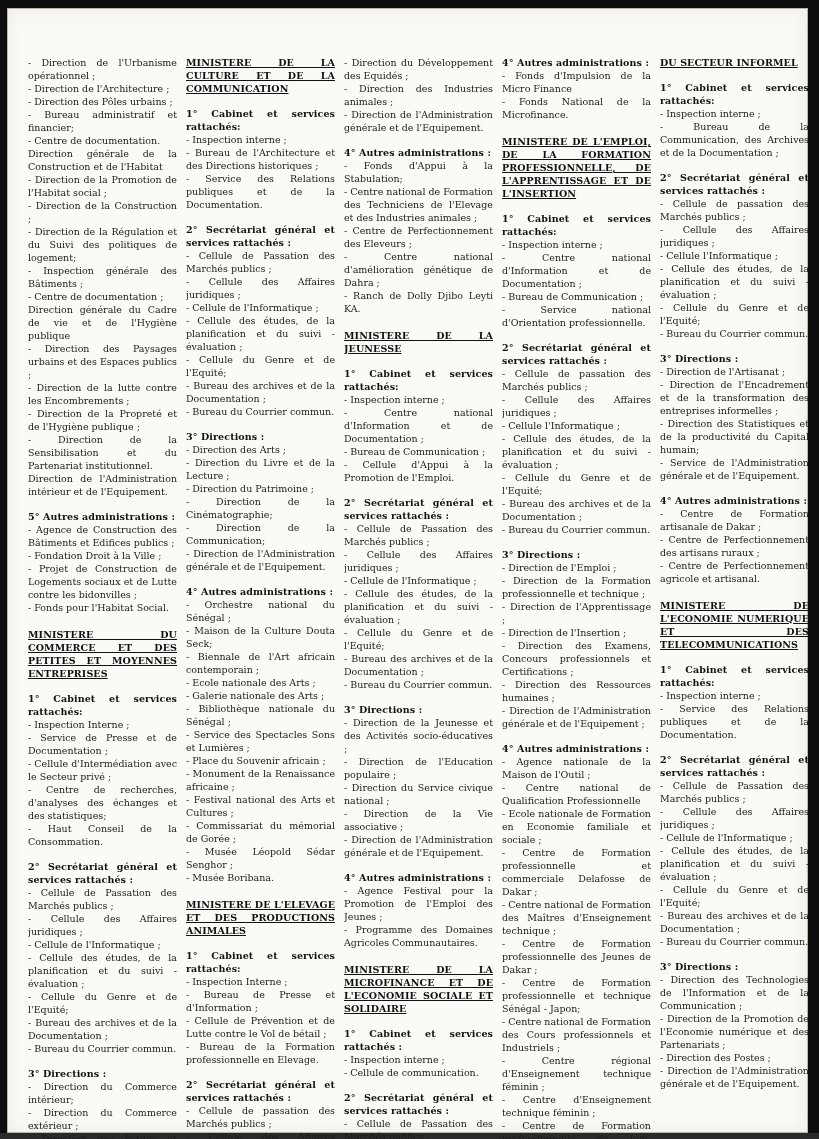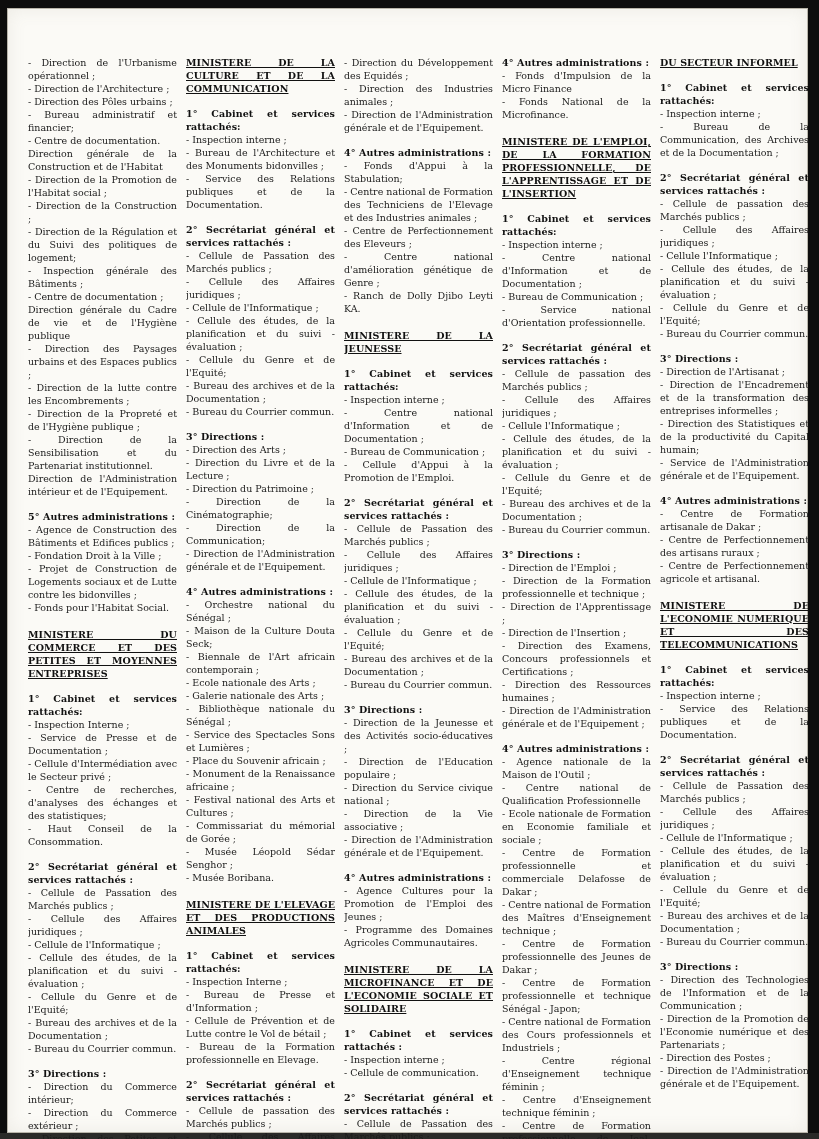--- a/index.html
+++ b/index.html
@@ -108,21 +108,21 @@
         <div class="item">- Bureau du Courrier commun.</div>
         <div class="subheading">3° Directions :</div>
         <div class="item">- Direction du Commerce intérieur;</div>
         <div class="item">- Direction du Commerce extérieur ;</div>
         <div class="item">- Direction des Petites et Moyennes Entreprises ;</div>
       </div>
       <div class="col">
         <div class="heading">MINISTERE DE LA CULTURE ET DE LA COMMUNICATION</div>
         <div class="subheading">1° Cabinet et services rattachés:</div>
         <div class="item">- Inspection interne ;</div>
-        <div class="item">- Bureau de l'Architecture et des Monuments bidonvilles ;</div>
+        <div class="item">- Bureau de l'Architecture et des Directions historiques ;</div>
         <div class="item">- Service des Relations publiques et de la Documentation.</div>
         <div class="subheading">2° Secrétariat général et services rattachés :</div>
         <div class="item">- Cellule de Passation des Marchés publics ;</div>
         <div class="item">- Cellule des Affaires juridiques ;</div>
         <div class="item">- Cellule de l'Informatique ;</div>
         <div class="item">- Cellule des études, de la planification et du suivi - évaluation ;</div>
         <div class="item">- Cellule du Genre et de l'Equité;</div>
         <div class="item">- Bureau des archives et de la Documentation ;</div>
         <div class="item">- Bureau du Courrier commun.</div>
         <div class="subheading">3° Directions :</div>
@@ -157,21 +157,21 @@
         <div class="item">- Cellule des Affaires juridiques ;</div>
       </div>
       <div class="col">
         <div class="item">- Direction du Développement des Equidés ;</div>
         <div class="item">- Direction des Industries animales ;</div>
         <div class="item">- Direction de l'Administration générale et de l'Equipement.</div>
         <div class="subheading">4° Autres administrations :</div>
         <div class="item">- Fonds d'Appui à la Stabulation;</div>
         <div class="item">- Centre national de Formation des Techniciens de l'Elevage et des Industries animales ;</div>
         <div class="item">- Centre de Perfectionnement des Eleveurs ;</div>
-        <div class="item">- Centre national d'amélioration génétique de Genre ;</div>
+        <div class="item">- Centre national d'amélioration génétique de Dahra ;</div>
         <div class="item">- Ranch de Dolly Djibo Leyti KA.</div>
         <div class="heading">MINISTERE DE LA JEUNESSE</div>
         <div class="subheading">1° Cabinet et services rattachés:</div>
         <div class="item">- Inspection interne ;</div>
         <div class="item">- Centre national d'Information et de Documentation ;</div>
         <div class="item">- Bureau de Communication ;</div>
         <div class="item">- Cellule d'Appui à la Promotion de l'Emploi.</div>
         <div class="subheading">2° Secrétariat général et services rattachés :</div>
         <div class="item">- Cellule de Passation des Marchés publics ;</div>
         <div class="item">- Cellule des Affaires juridiques ;</div>
@@ -180,21 +180,21 @@
         <div class="item">- Cellule du Genre et de l'Equité;</div>
         <div class="item">- Bureau des archives et de la Documentation ;</div>
         <div class="item">- Bureau du Courrier commun.</div>
         <div class="subheading">3° Directions :</div>
         <div class="item">- Direction de la Jeunesse et des Activités socio-éducatives ;</div>
         <div class="item">- Direction de l'Education populaire ;</div>
         <div class="item">- Direction du Service civique national ;</div>
         <div class="item">- Direction de la Vie associative ;</div>
         <div class="item">- Direction de l'Administration générale et de l'Equipement.</div>
         <div class="subheading">4° Autres administrations :</div>
-        <div class="item">- Agence Cultures pour la Promotion de l'Emploi des Jeunes ;</div>
+        <div class="item">- Agence Festival pour la Promotion de l'Emploi des Jeunes ;</div>
         <div class="item">- Programme des Domaines Agricoles Communautaires.</div>
         <div class="heading">MINISTERE DE LA MICROFINANCE ET DE L'ECONOMIE SOCIALE ET SOLIDAIRE</div>
         <div class="subheading">1° Cabinet et services rattachés :</div>
         <div class="item">- Inspection interne ;</div>
         <div class="item">- Cellule de communication.</div>
         <div class="subheading">2° Secrétariat général et services rattachés :</div>
         <div class="item">- Cellule de Passation des Marchés publics ;</div>
         <div class="item">- Cellule des Affaires juridiques ;</div>
       </div>
       <div class="col">

